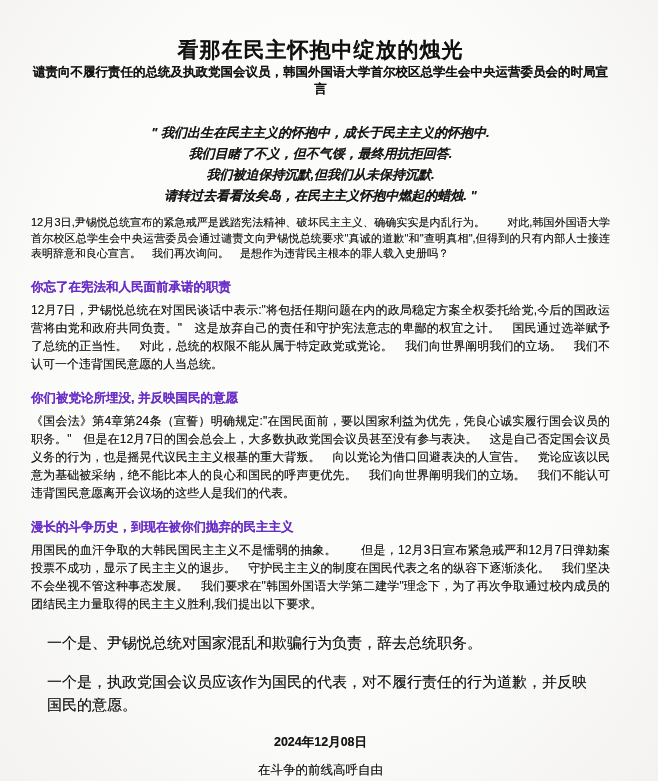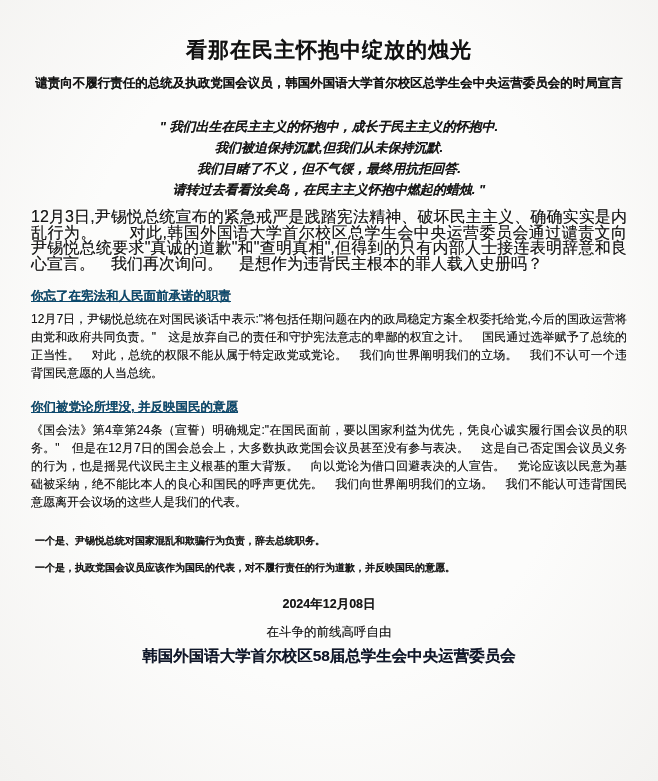--- a/index.html
+++ b/index.html
@@ -12,78 +12,76 @@
     overflow: hidden;
     background: radial-gradient(ellipse at 50% 45%, #fcfcfb 55%, #f3f2f0 100%);
     font-family: "Liberation Sans", "DejaVu Sans", sans-serif;
     color: #161616;
     -webkit-font-smoothing: antialiased;
   }
   .page {
     box-sizing: border-box;
     width: 658px;
     height: 736px;
-    padding: 36px 31px 20px 31px;
+    padding: 36px 48px 20px 31px;
     text-shadow: 0 0 0.4px rgba(20,20,20,0.55);
   }
   .doc-title {
     margin: 0;
     text-align: center;
     font-size: 21px;
     font-weight: bold;
     letter-spacing: 1px;
     color: #111;
   }
   .doc-subtitle {
-    margin-top: 11px;
     text-align: center;
     font-size: 12.5px;
     font-weight: bold;
     color: #111;
   }
   .poem {
     margin-top: 24px;
     text-align: center;
     font-style: italic;
     font-weight: bold;
     font-size: 13px;
     color: #151515;
   }
   .poem p {
     margin: 0;
     line-height: 21px;
   }
   .intro {
     margin: 9px 0 0 0;
-    font-size: 16px;
+    font-size: 11px;
     line-height: 15.5px;
     text-align: justify;
     text-justify: inter-ideograph;
   }
   .section-heading {
     margin: 17px 0 0 0;
     font-size: 12.5px;
     font-weight: bold;
-    color: #0c4a6e;
-    text-decoration: underline;
+    color: #6d28d9;
   }
   .section-body {
     margin: 5px 0 0 0;
     font-size: 12px;
     line-height: 18px;
     text-align: justify;
     text-justify: inter-ideograph;
   }
   .demands {
     margin-top: 18px;
   }
   .demand {
-    margin: 4px;
-    font-size: 10px;
-    font-weight: 700;
+    margin: 16px;
+    font-size: 15px;
+    font-weight: 400;
     line-height: 23px;
   }
   .footer {
     margin-top: 15px;
     text-align: center;
   }
   .footer-date {
     margin: 8px;
     font-size: 12.5px;
     font-weight: bold;
@@ -107,37 +105,41 @@
 <body style="color: rgb(22, 22, 22);">
 
 <div class="page">
 
   <h1 class="doc-title">看那在民主怀抱中绽放的烛光</h1>
 
   <div class="doc-subtitle">谴责向不履行责任的总统及执政党国会议员，韩国外国语大学首尔校区总学生会中央运营委员会的时局宣言</div>
 
   <div class="poem">
     <p>" 我们出生在民主主义的怀抱中，成长于民主主义的怀抱中.</p>
+    <p>我们目睹了不义，但不气馁，最终用抗拒回答.</p>
     <p>我们被迫保持沉默,但我们从未保持沉默.</p>
-    <p>我们目睹了不义，但不气馁，最终用抗拒回答.</p>
     <p>请转过去看看汝矣岛，在民主主义怀抱中燃起的蜡烛. "</p>
   </div>
 
   <p class="intro">12月3日,尹锡悦总统宣布的紧急戒严是践踏宪法精神、破坏民主主义、确确实实是内乱行为。　　对此,韩国外国语大学首尔校区总学生会中央运营委员会通过谴责文向尹锡悦总统要求"真诚的道歉"和"查明真相",但得到的只有内部人士接连表明辞意和良心宣言。　我们再次询问。　是想作为违背民主根本的罪人载入史册吗？</p>
 
   <div>
     <h2 class="section-heading">你忘了在宪法和人民面前承诺的职责</h2>
     <p class="section-body">12月7日，尹锡悦总统在对国民谈话中表示:"将包括任期问题在内的政局稳定方案全权委托给党,今后的国政运营将由党和政府共同负责。"　这是放弃自己的责任和守护宪法意志的卑鄙的权宜之计。　国民通过选举赋予了总统的正当性。　对此，总统的权限不能从属于特定政党或党论。　我们向世界阐明我们的立场。　我们不认可一个违背国民意愿的人当总统。</p>
   </div>
 
   <div>
     <h2 class="section-heading">你们被党论所埋没, 并反映国民的意愿</h2>
     <p class="section-body">《国会法》第4章第24条（宣誓）明确规定:"在国民面前，要以国家利益为优先，凭良心诚实履行国会议员的职务。"　但是在12月7日的国会总会上，大多数执政党国会议员甚至没有参与表决。　这是自己否定国会议员义务的行为，也是摇晃代议民主主义根基的重大背叛。　向以党论为借口回避表决的人宣告。　党论应该以民意为基础被采纳，绝不能比本人的良心和国民的呼声更优先。　我们向世界阐明我们的立场。　我们不能认可违背国民意愿离开会议场的这些人是我们的代表。</p>
   </div>
 
+  <div>
+    <h2 class="section-heading">漫长的斗争历史，到现在被你们抛弃的民主主义</h2>
+    <p class="section-body">用国民的血汗争取的大韩民国民主主义不是懦弱的抽象。　　但是，12月3日宣布紧急戒严和12月7日弹劾案投票不成功，显示了民主主义的退步。　守护民主主义的制度在国民代表之名的纵容下逐渐淡化。　我们坚决不会坐视不管这种事态发展。　我们要求在"韩国外国语大学第二建学"理念下，为了再次争取通过校内成员的团结民主力量取得的民主主义胜利,我们提出以下要求。</p>
+  </div>
 
   <div class="demands">
     <p class="demand">一个是、尹锡悦总统对国家混乱和欺骗行为负责，辞去总统职务。</p>
     <p class="demand">一个是，执政党国会议员应该作为国民的代表，对不履行责任的行为道歉，并反映国民的意愿。</p>
   </div>
 
   <div class="footer">
     <p class="footer-date">2024年12月08日</p>
     <p class="footer-slogan">在斗争的前线高呼自由</p>
     <p class="footer-signature">韩国外国语大学首尔校区58届总学生会中央运营委员会</p>

